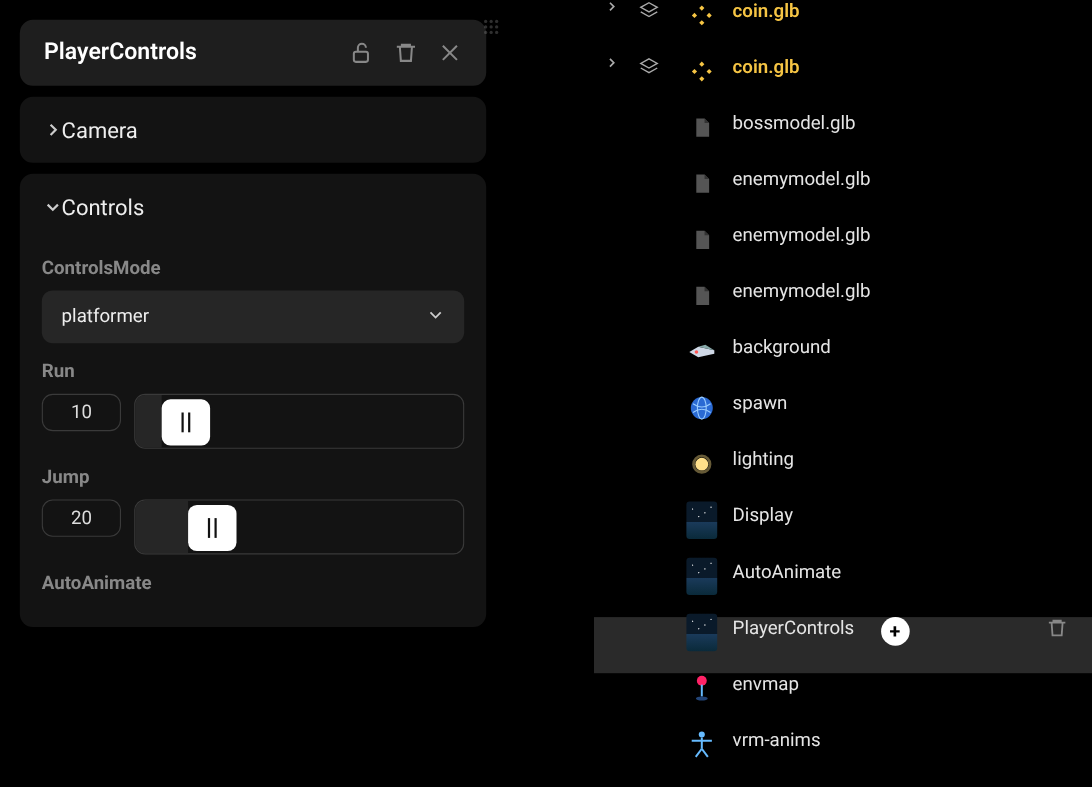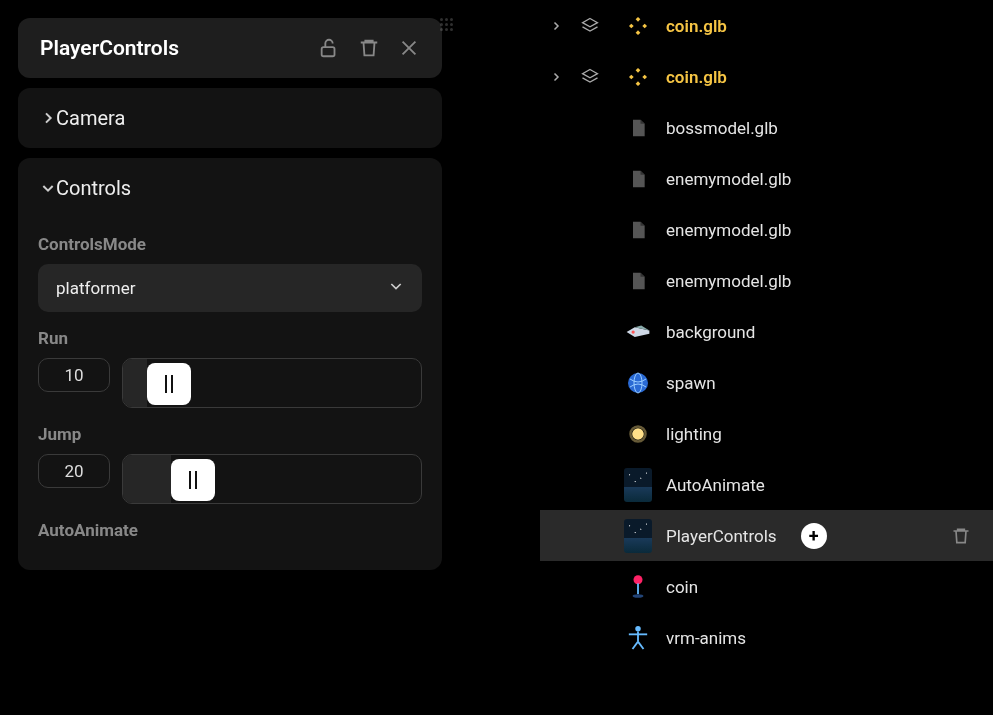--- a/index.html
+++ b/index.html
@@ -133,21 +133,21 @@
   
   .hierarchy {
     position: absolute;
     left: 540px;
     top: 0;
     right: 0;
     bottom: 0;
   }
   .hrow {
     display: flex;
-    align-items: center;
+    align-items: flex-start;
     height: 51px;
     padding-left: 10px;
     gap: 14px;
     position: relative;
   }
   .hrow.selected { background: #2a2a2a; }
   .hrow .expand { width: 16px; color: #aaa; font-size: 14px; flex-shrink:0; }
   .hrow .layer-ico { width: 20px; color: #aaa; display:flex; align-items:center; flex-shrink:0;}
   .hrow .thumb {
     width: 28px; height: 28px; border-radius: 4px; flex-shrink: 0;
@@ -390,20 +390,30 @@
       <span class="label">lighting</span>
     </div>
     <div class="hrow">
       <span class="expand"></span>
       <span class="layer-ico"></span>
       <span class="thumb">
         <div style="width:34px;height:34px;background:linear-gradient(to bottom,#0a1a2a 0%,#0a1a2a 55%,#1a3a5a 55%,#0a2a3a 100%);border-radius:3px;position:relative;overflow:hidden">
           <div style="position:absolute;inset:0;background:radial-gradient(1px 1px at 20% 20%,#fff,transparent),radial-gradient(1px 1px at 60% 30%,#fff,transparent),radial-gradient(1px 1px at 80% 15%,#fff,transparent),radial-gradient(1px 1px at 40% 40%,#fff,transparent)"></div>
         </div>
       </span>
+      <span class="label">Display</span>
+    </div>
+    <div class="hrow">
+      <span class="expand"></span>
+      <span class="layer-ico"></span>
+      <span class="thumb">
+        <div style="width:34px;height:34px;background:linear-gradient(to bottom,#0a1a2a 0%,#0a1a2a 55%,#1a3a5a 55%,#0a2a3a 100%);border-radius:3px;position:relative;overflow:hidden">
+          <div style="position:absolute;inset:0;background:radial-gradient(1px 1px at 20% 20%,#fff,transparent),radial-gradient(1px 1px at 60% 30%,#fff,transparent),radial-gradient(1px 1px at 80% 15%,#fff,transparent),radial-gradient(1px 1px at 40% 40%,#fff,transparent)"></div>
+        </div>
+      </span>
       <span class="label">AutoAnimate</span>
     </div>
     <div class="hrow selected">
       <span class="expand"></span>
       <span class="layer-ico"></span>
       <span class="thumb">
         <div style="width:34px;height:34px;background:linear-gradient(to bottom,#0a1a2a 0%,#0a1a2a 55%,#1a3a5a 55%,#0a2a3a 100%);border-radius:3px;position:relative;overflow:hidden">
           <div style="position:absolute;inset:0;background:radial-gradient(1px 1px at 20% 20%,#fff,transparent),radial-gradient(1px 1px at 60% 30%,#fff,transparent),radial-gradient(1px 1px at 80% 15%,#fff,transparent),radial-gradient(1px 1px at 40% 40%,#fff,transparent)"></div>
         </div>
       </span>
@@ -418,21 +428,21 @@
     <div class="hrow">
       <span class="expand"></span>
       <span class="layer-ico"></span>
       <span class="thumb">
         <svg width="18" height="26" viewBox="0 0 20 28">
           <ellipse cx="10" cy="6" rx="5" ry="5" fill="#f26"></ellipse>
           <rect x="9" y="10" width="2" height="12" fill="#6bf"></rect>
           <ellipse cx="10" cy="24" rx="6" ry="2" fill="#247"></ellipse>
         </svg>
       </span>
-      <span class="label">coin</span>
+      <span class="label">envmap</span>
     </div>
     <div class="hrow">
       <span class="expand"></span>
       <span class="layer-ico"></span>
       <span class="thumb">
         <svg width="22" height="26" viewBox="0 0 24 28">
           <circle cx="12" cy="4" r="3" fill="#6bf"></circle>
           <line x1="12" y1="7" x2="12" y2="18" stroke="#6bf" stroke-width="2"></line>
           <line x1="2" y1="10" x2="22" y2="10" stroke="#6bf" stroke-width="2"></line>
           <line x1="12" y1="18" x2="6" y2="26" stroke="#6bf" stroke-width="2"></line>

